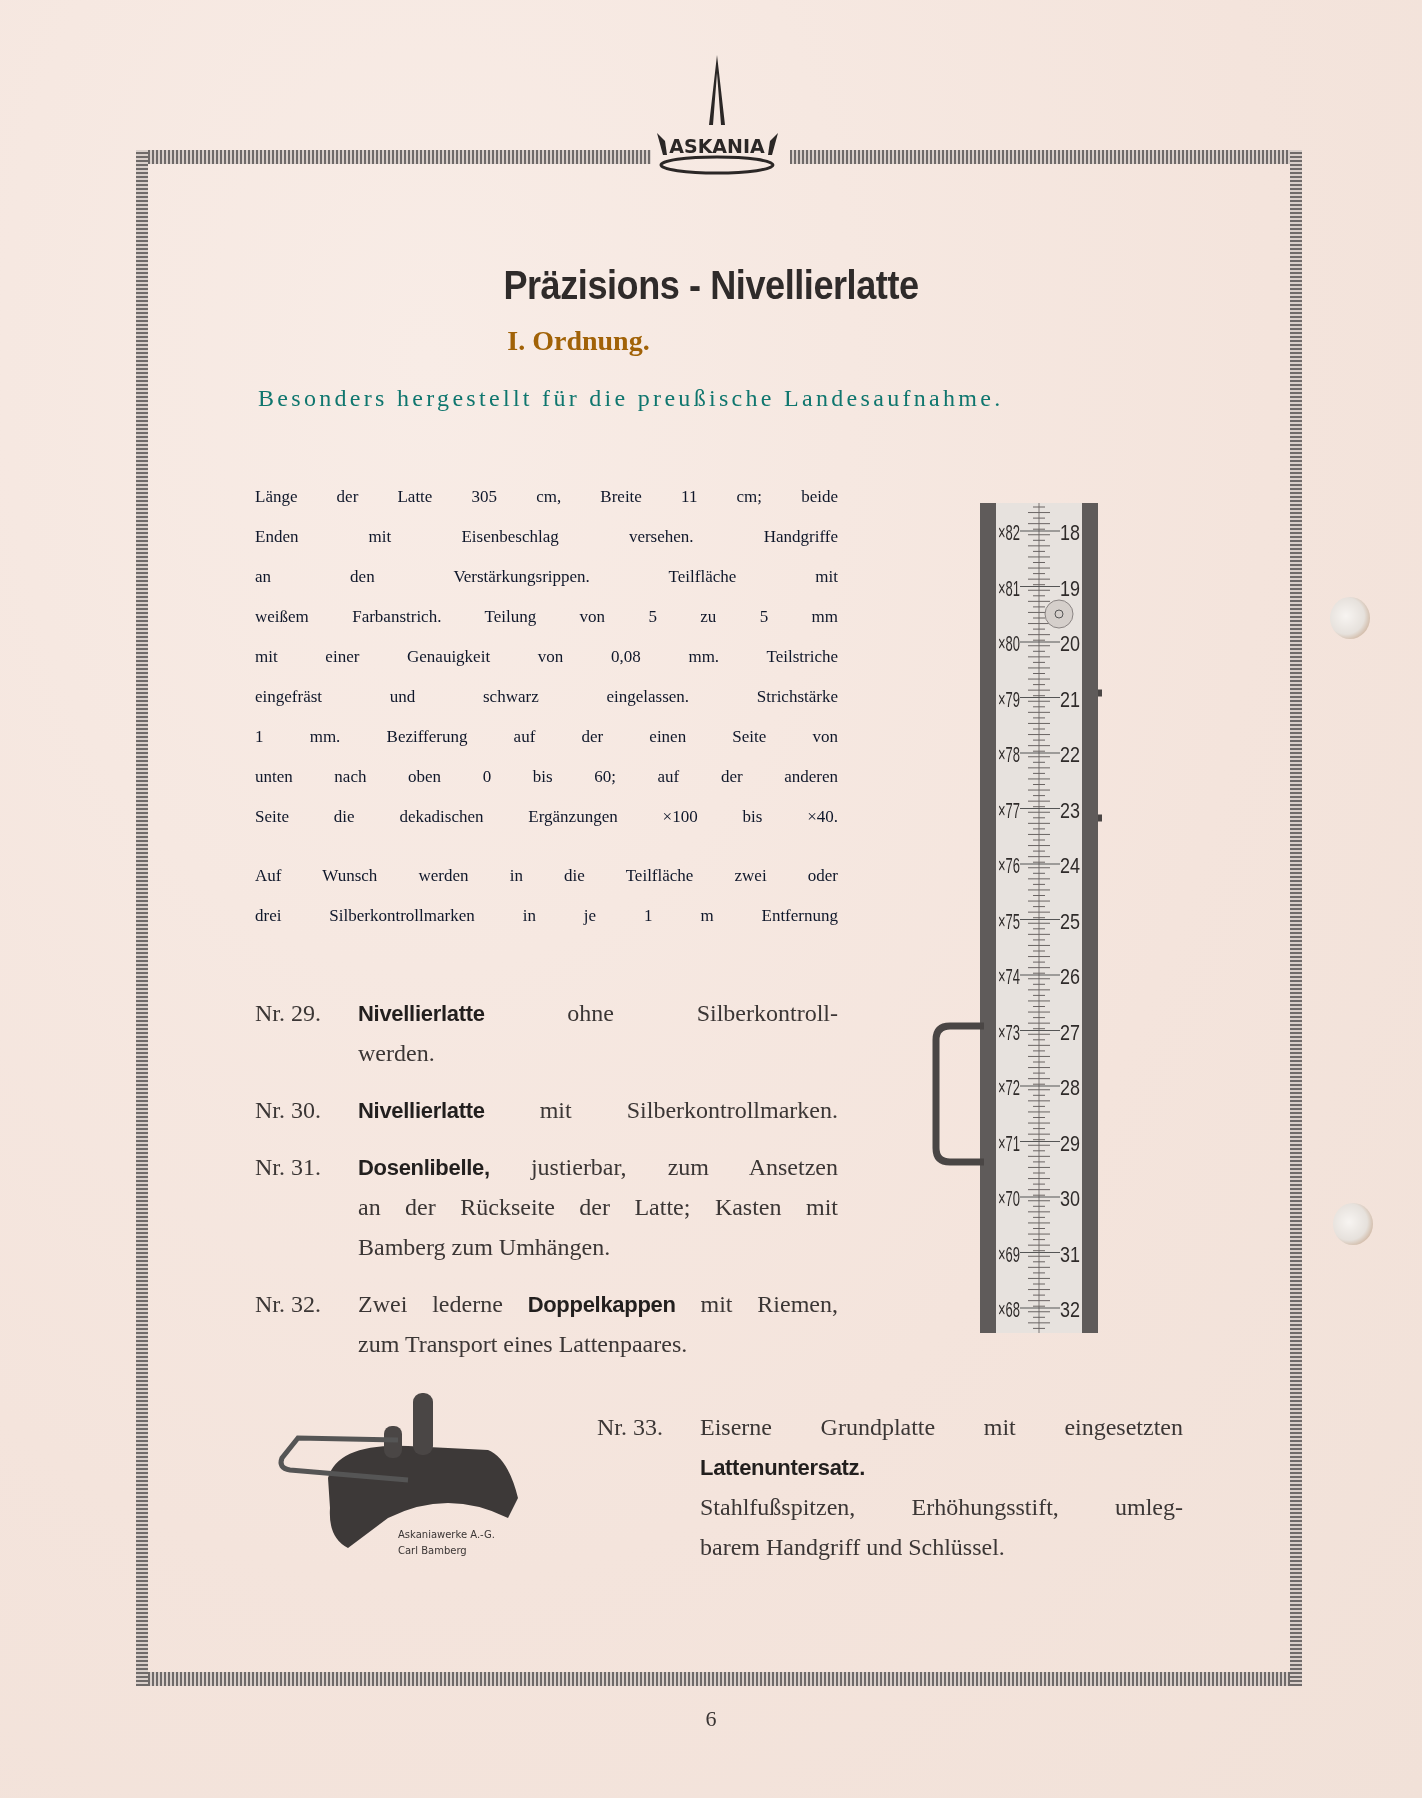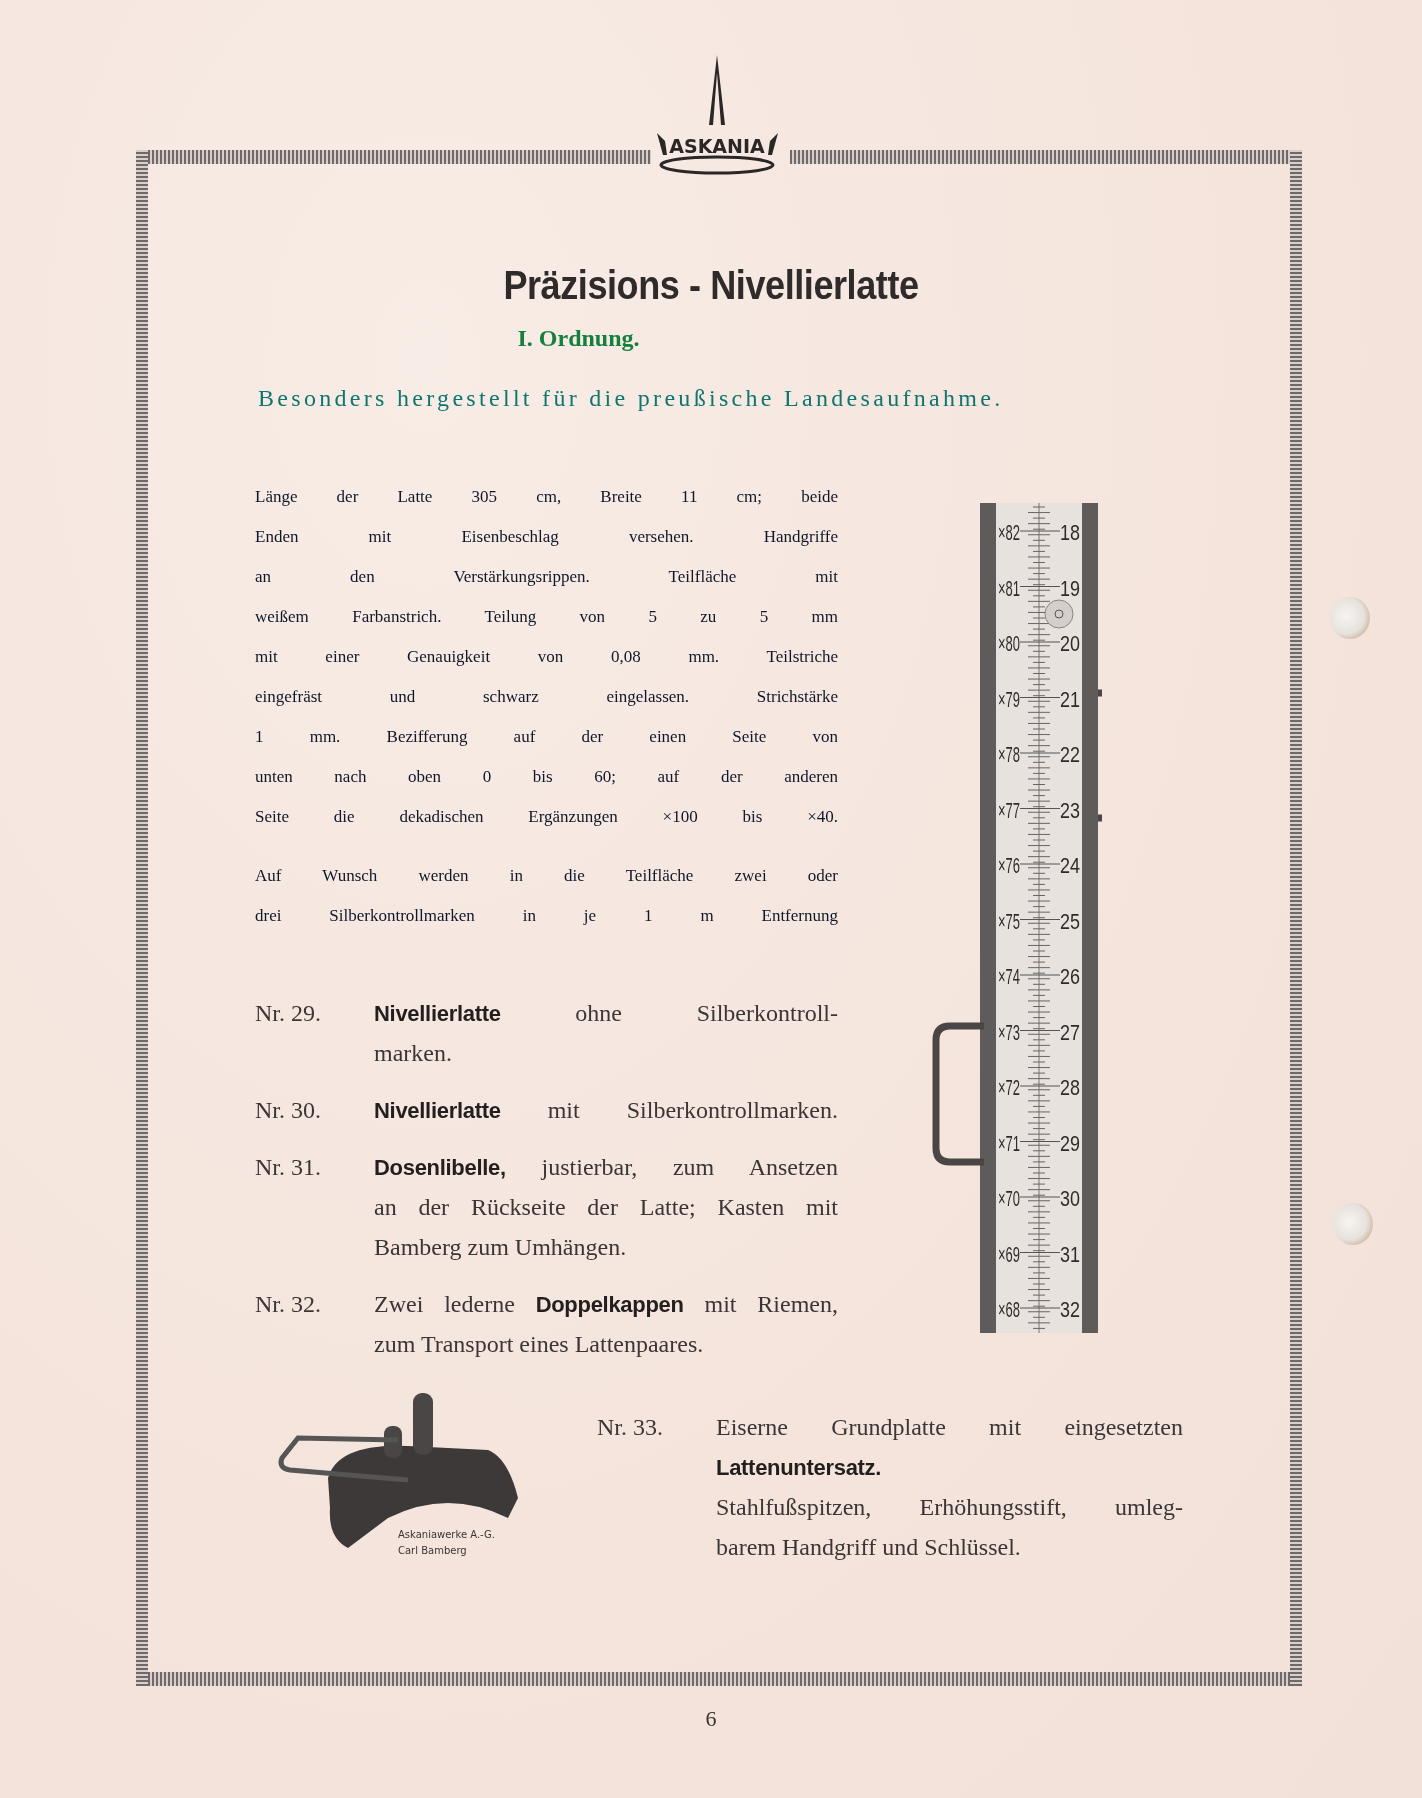--- a/index.html
+++ b/index.html
@@ -12,31 +12,31 @@
   .abs { position:absolute; }
   
   .hbar { position:absolute; height:14px;
     background: repeating-linear-gradient(90deg, #6f6a69 0 2px, #d9cfca 2px 4px); }
   .vbar { position:absolute; width:12px;
     background: repeating-linear-gradient(0deg, #6f6a69 0 2px, #d9cfca 2px 4px); }
 
   #logo { left:655px; top:55px; width:125px; height:120px; }
   #title { left:0; width:1422px; top:262px; text-align:center;
     font-family:"Liberation Sans Narrow","Liberation Sans", sans-serif; font-size:41px; font-weight:bold; color:#2f2b2a; letter-spacing:-0.5px; transform:scaleX(0.88); }
-  #subtitle { left:0; width:1157px; top:325px; text-align:center; font-size:24px; font-weight:bold; color:#15803d; }
+  #subtitle { left:0; width:1157px; top:325px; text-align:center; font-size:28px; font-weight:bold; color:#a16207; }
   #tagline { left:258px; width:925px; top:385px; font-size:24px; letter-spacing:3.3px; color:#0f766e; white-space:nowrap; }
 
   .para { position:absolute; left:255px; width:583px; font-size:17px; line-height:40px; text-align:justify; color:#0f172a; }
   .para .ln { display:block; text-align:justify; text-align-last:justify; height:40px; white-space:nowrap; }
   .para .ln.center { text-align-last:center; }
 
   .item { position:absolute; left:255px; width:583px; font-size:24px; line-height:40px; color:#3b3635; }
   .item .nr { position:absolute; left:0; top:0; width:100px; white-space:nowrap; }
   .item .body { margin-left:103px; display:block; }
-  .item .body .ln { display:block; height:40px; white-space:nowrap; text-align:justify; text-align-last:justify;margin-left:16px; }
+  .item .body .ln { display:block; height:40px; white-space:nowrap; text-align:justify; text-align-last:justify; }
   .item .body .ln.last { text-align-last:left; }
   b { color:#221f1e; font-family:"Liberation Sans","DejaVu Sans",sans-serif; font-size:22px; letter-spacing:-0.3px; }
 
   #item33 { left:597px; width:586px; }
   #pageno { left:0; width:1422px; top:1706px; text-align:center; font-size:22px; color:#3a3534; }
 
   
   #staff { left:980px; top:503px; width:122px; height:830px; }
   .hole { position:absolute; width:40px; height:42px; border-radius:50%;
     background: radial-gradient(circle at 40% 45%, #f7f4f1 0%, #e6e1dc 55%, #c8a88e 85%, #d4b9a4 100%); }
@@ -77,21 +77,21 @@
 
 <div class="para" style="top:856px;">
   <span class="ln">Auf Wunsch werden in die Teilfläche zwei oder</span>
   <span class="ln">drei Silberkontrollmarken in je 1 m Entfernung</span>
 </div>
 
 <div class="item" style="top:993px;">
   <span class="nr">Nr. 29.</span>
   <span class="body">
     <span class="ln"><b>Nivellierlatte</b><span> ohne Silberkontroll-</span></span>
-    <span class="ln last">marken.</span>
+    <span class="ln last">werden.</span>
   </span>
 </div>
 
 <div class="item" style="top:1090px;">
   <span class="nr">Nr. 30.</span>
   <span class="body">
     <span class="ln"><b>Nivellierlatte</b><span> mit Silberkontrollmarken.</span></span>
   </span>
 </div>
 

